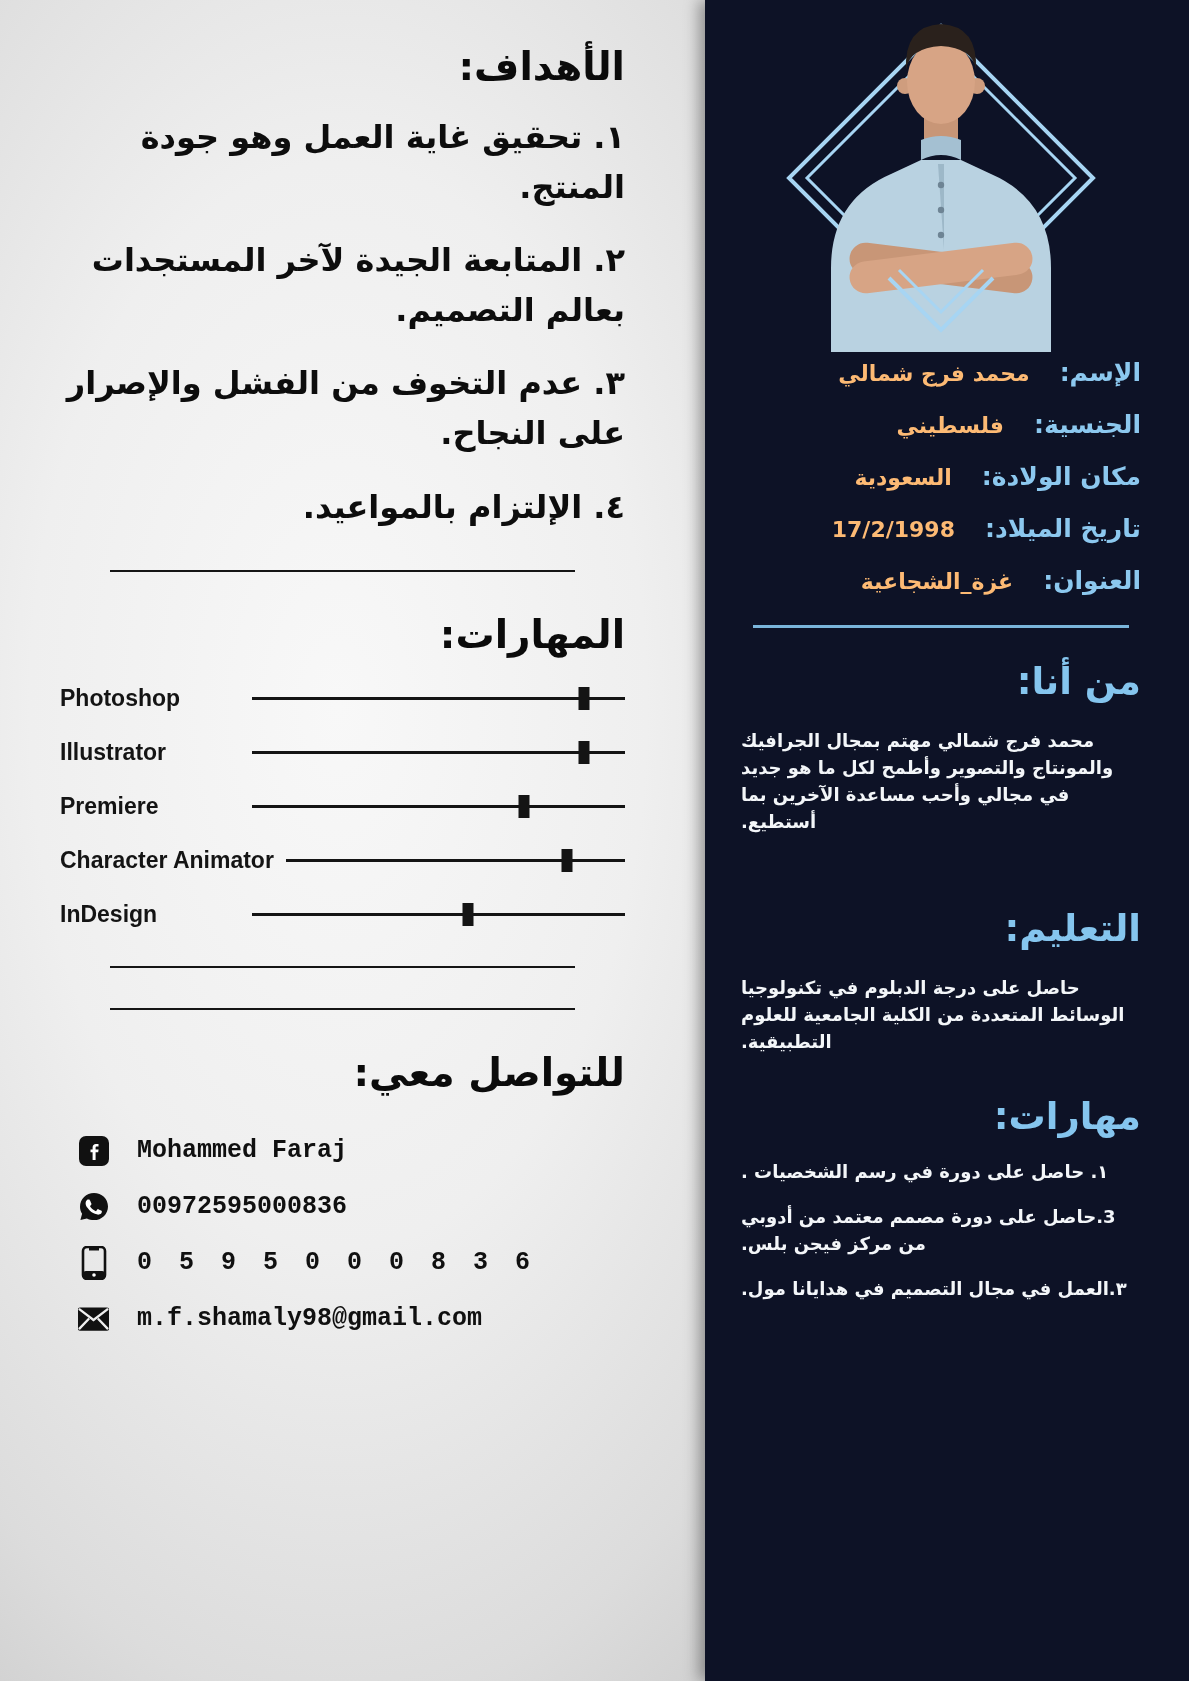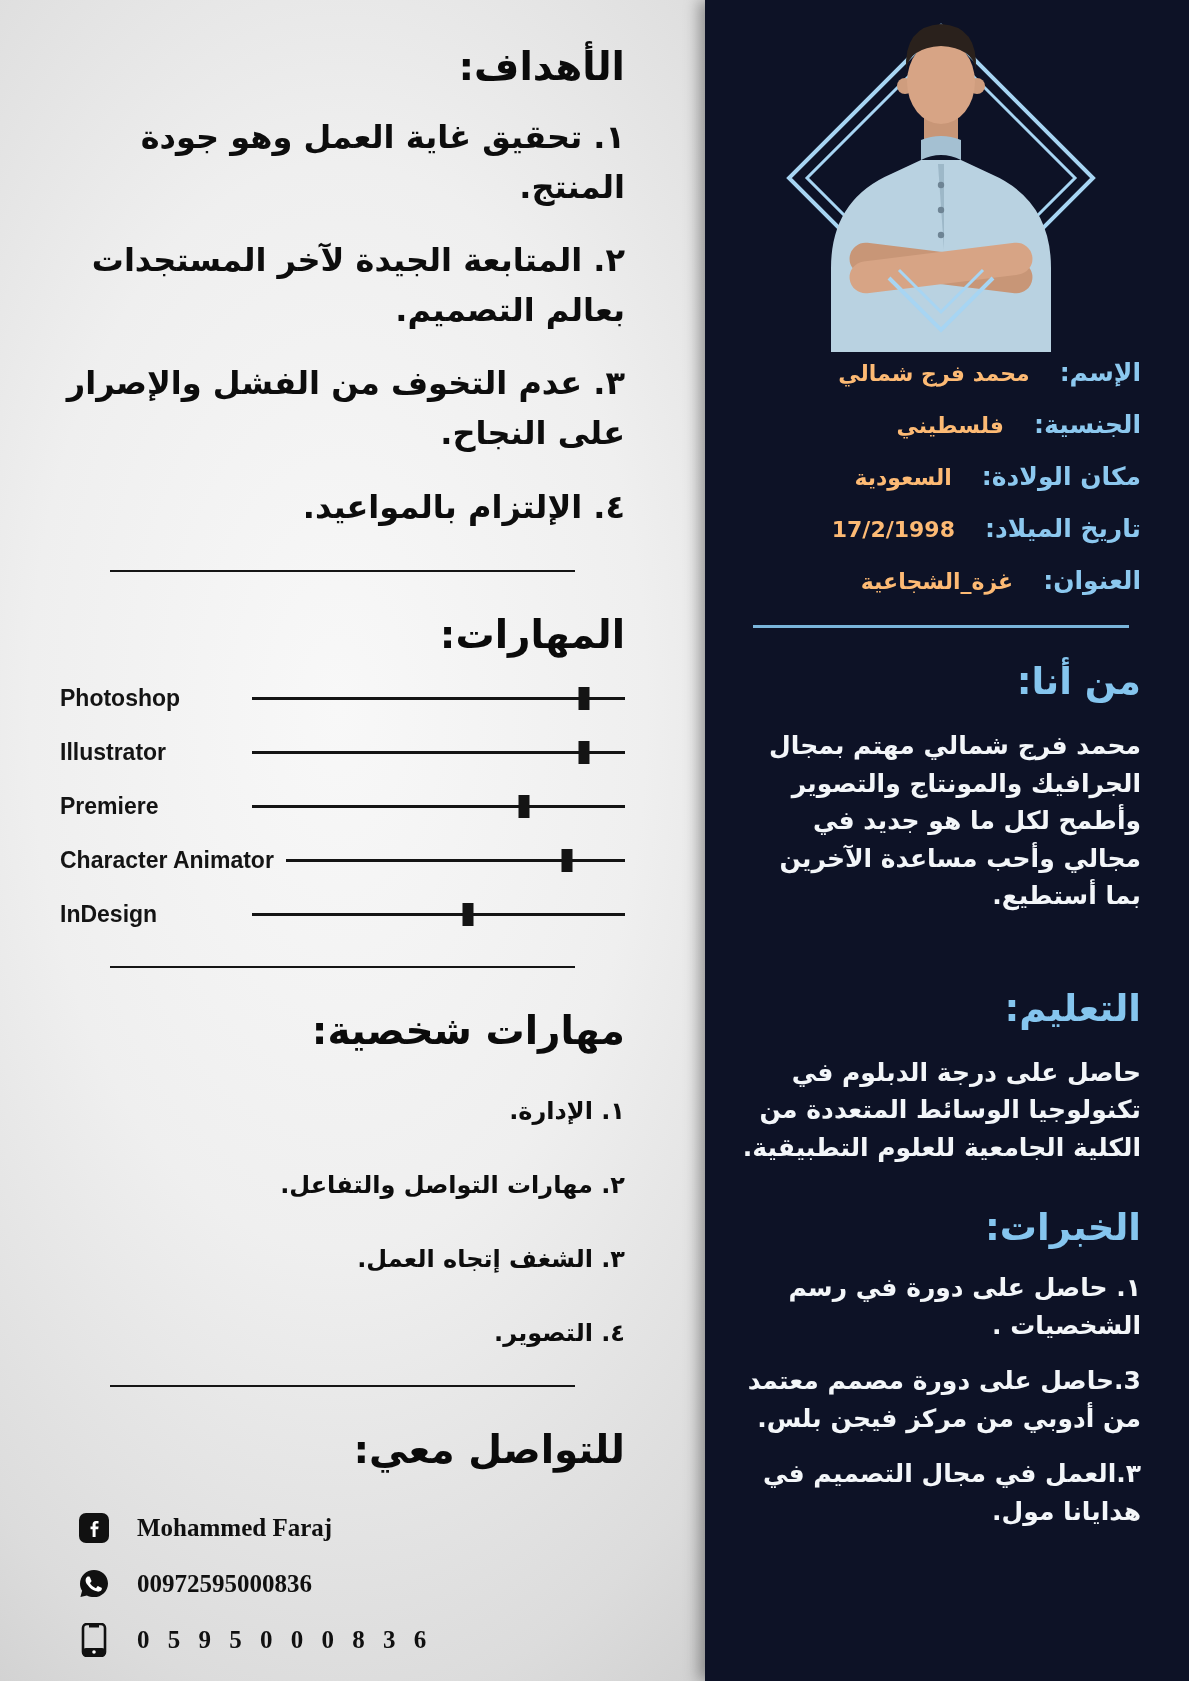--- a/index.html
+++ b/index.html
@@ -36,21 +36,21 @@
   }
   .skill-line { flex:1; height:3px; background:#141414; position:relative; }
   .skill-marker {
     position:absolute; top:-10px; width:11px; height:23px;
     background:#141414; transform:translateX(-50%);
   }
   .pskill-item { font-size:24px; font-weight:bold; margin-bottom:46px; }
   .contact-block { direction:ltr; text-align:left; margin-top:40px; padding-left:18px; }
   .contact-row { display:flex; align-items:center; gap:28px; margin-bottom:25px; }
   .contact-icon { width:31px; height:31px; flex:0 0 31px; display:flex; align-items:center; justify-content:center; }
-  .contact-text { font-family:Liberation Serif, serif; font-size:25px; font-weight:bold; color:#101010;text-align:right; }
+  .contact-text { font-family:Liberation Mono, monospace; font-size:25px; font-weight:bold; color:#101010;text-align:right; }
   .contact-text.spaced { letter-spacing:6px; }
 
   
   .right-panel {
     width:506px; height:1681px;
     background:#0d1226;
     box-shadow:-6px 0 14px rgba(0,0,0,0.35);
     padding:0 48px 0 36px;
     color:#f3f6f9;
   }
@@ -62,22 +62,22 @@
   }
   .info-label { font-size:25px; font-weight:bold; color:#8cc8ef; }
   .info-value { font-size:22px; font-weight:bold; color:#fdba74; }
   .divider-blue { width:94%; height:3px; background:#7ab5db; border:0; margin:30px auto 4px auto; }
   .section-title-right {
     direction:rtl; text-align:right;
     font-size:37px; font-weight:bold; color:#85c5ee;
     margin:32px 0 24px 0;
   }
   .para {
-    direction:rtl; text-align:right;
-    font-size:25px; font-weight:bold; line-height:1.5; color:#f3f6f9;
+    direction:rtl; text-align:left;
+    font-size:18px; font-weight:bold; line-height:1.5; color:#f3f6f9;
   }
   .exp-item { margin-bottom:18px; }
 
   svg { display:block; }
 </style>
 </head>
 <body>
 
 <div class="left-panel">
 
@@ -122,27 +122,20 @@
         <span class="skill-label">InDesign</span>
         <span class="skill-line">
             <span class="skill-marker" style="left: 58%;"></span>
           </span>
       </div>
     </div>
   </div>
 
   <hr class="divider-dark">
 
-  <div class="ar">
-    <div class="section-title-left" style="margin-bottom:44px;">مهارات شخصية:</div>
-    <div class="pskill-item">١. الإدارة.</div>
-    <div class="pskill-item">٢. مهارات التواصل والتفاعل.</div>
-    <div class="pskill-item">٣. الشغف إتجاه العمل.</div>
-    <div class="pskill-item" style="margin-bottom:0;">٤. التصوير.</div>
-  </div>
 
   <hr class="divider-dark">
 
   <div class="ar">
     <div class="section-title-left" style="margin-bottom:34px;">للتواصل معي:</div>
     <div class="contact-block">
       <div class="contact-row">
         <span class="contact-icon">
           <svg width="30" height="30" viewBox="0 0 30 30">
               <rect x="0" y="0" width="30" height="30" rx="7" fill="#111"></rect>
@@ -247,19 +240,19 @@
     <div class="section-title-right">من أنا:</div>
     <div class="para">محمد فرج شمالي مهتم بمجال الجرافيك والمونتاج والتصوير وأطمح لكل ما هو جديد في مجالي وأحب مساعدة الآخرين بما أستطيع.</div>
   </div>
 
   <div>
     <div class="section-title-right" style="margin-top:72px;">التعليم:</div>
     <div class="para">حاصل على درجة الدبلوم في تكنولوجيا الوسائط المتعددة من الكلية الجامعية للعلوم التطبيقية.</div>
   </div>
 
   <div>
-    <div class="section-title-right" style="margin-top:40px; margin-bottom:20px;">الخبرات:</div>
+    <div class="section-title-right" style="margin-top:40px; margin-bottom:20px;">مهارات:</div>
     <div class="para exp-item">١. حاصل على دورة في رسم الشخصيات .</div>
     <div class="para exp-item">3.حاصل على دورة مصمم معتمد من أدوبي من مركز فيجن بلس.</div>
     <div class="para exp-item">٣.العمل في مجال التصميم في هدايانا مول.</div>
   </div>
 
 </div>
 
 </body></html>

